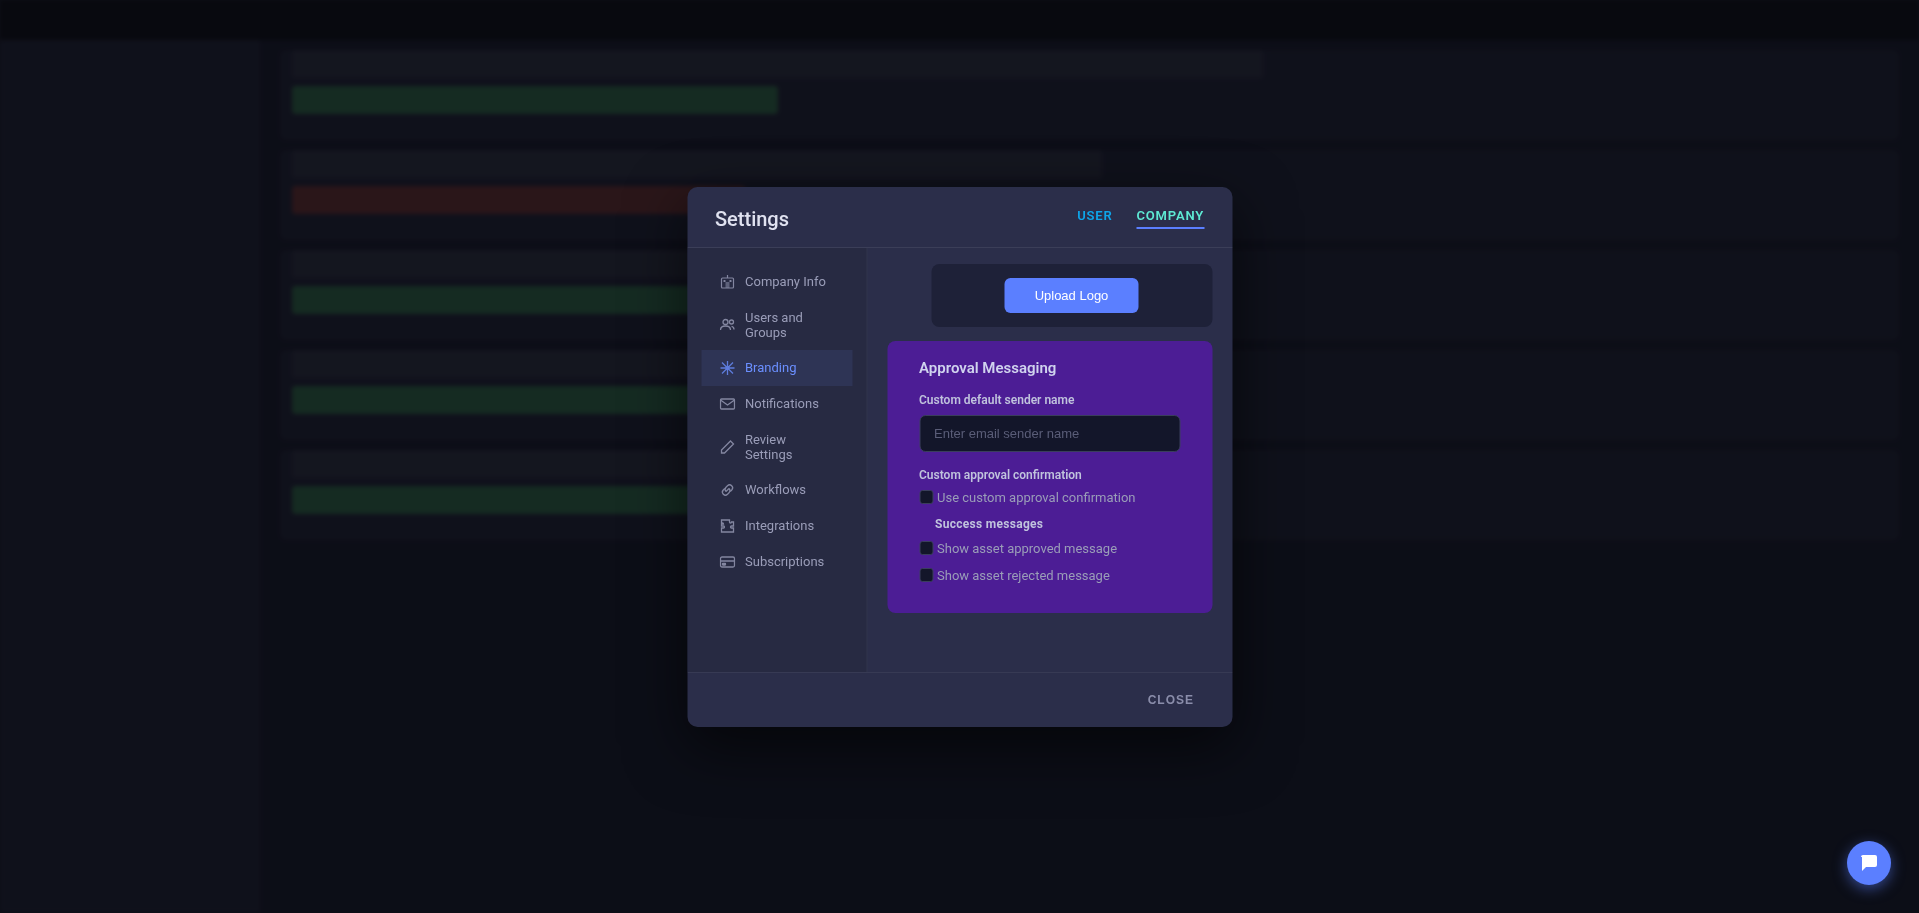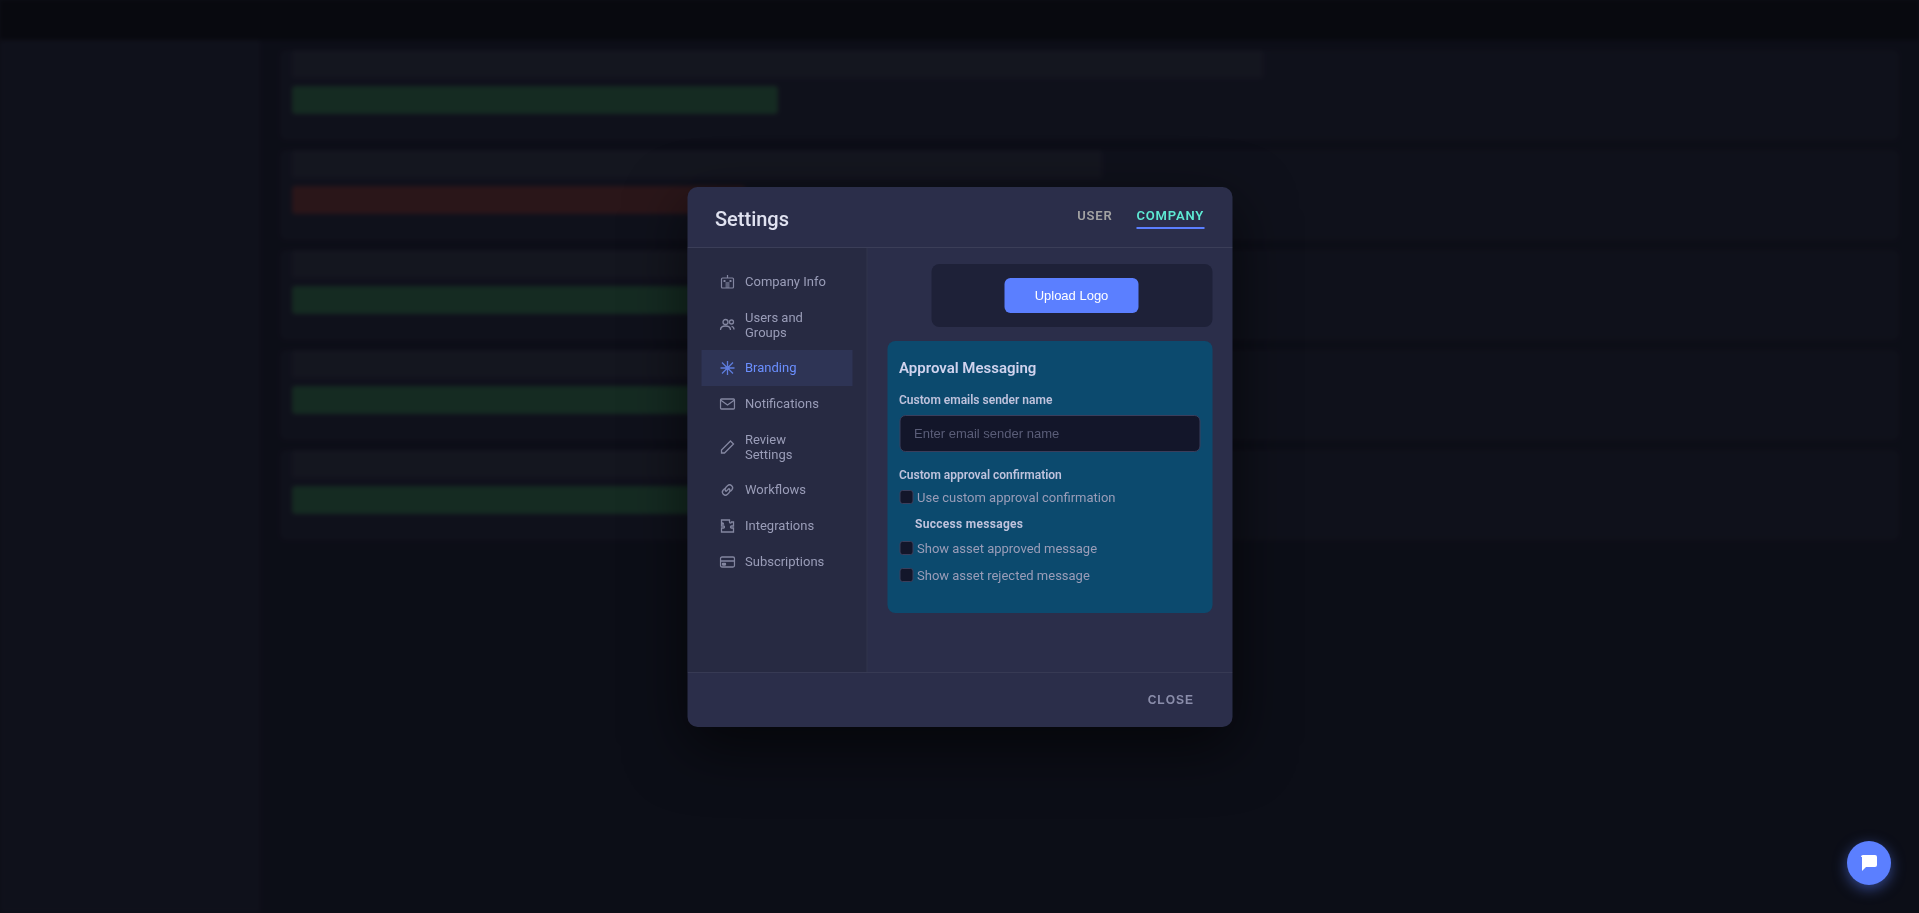--- a/index.html
+++ b/index.html
@@ -104,21 +104,21 @@
       display: flex;
       gap: 24px;
     }
 
     .modal-tab {
       font-size: 13px;
       font-weight: 600;
       letter-spacing: 0.8px;
       cursor: pointer;
       padding-bottom: 4px;
-      color: #a3a3a3;
+      color: #0ea5e9;
       border-bottom: 2px solid transparent;
     }
 
     .modal-tab.active {
       color: #5eead4;
       border-bottom: 2px solid #5b7fff;
     }
 
     .modal-body {
       display: flex;
@@ -174,23 +174,23 @@
     .modal-content::-webkit-scrollbar-track {
       background: transparent;
     }
     .modal-content::-webkit-scrollbar-thumb {
       background: rgba(255,255,255,0.15);
       border-radius: 2px;
     }
 
     
     .card {
-      background: #0c4a6e;
+      background: #4c1d95;
       border-radius: 8px;
-      padding: 18px 12px;
+      padding: 18px 32px;
     }
 
     .card-top-partial {
       background: #1e2138;
       border-radius: 8px;
       padding: 14px 20px;
       display: flex;
       justify-content: center;
       margin-left: 44px;
     }
@@ -456,21 +456,21 @@
 
     <div class="modal-content">
 
       <div class="card-top-partial">
         <button class="top-partial-btn">Upload Logo</button>
       </div>
 
       <div class="card">
         <div class="section-title">Approval Messaging</div>
 
-        <div class="field-label">Custom emails sender name</div>
+        <div class="field-label">Custom default sender name</div>
         <input type="text" class="text-input" placeholder="Enter email sender name" style="">
 
         <div class="field-label">Custom approval confirmation</div>
         <div class="checkbox-row">
           <input type="checkbox" class="checkbox-input" id="chk-approval" style="">
           <label class="checkbox-label" for="chk-approval">Use custom approval confirmation</label>
         </div>
 
         <div class="subsection-title">Success messages</div>
         <div class="checkbox-row">

